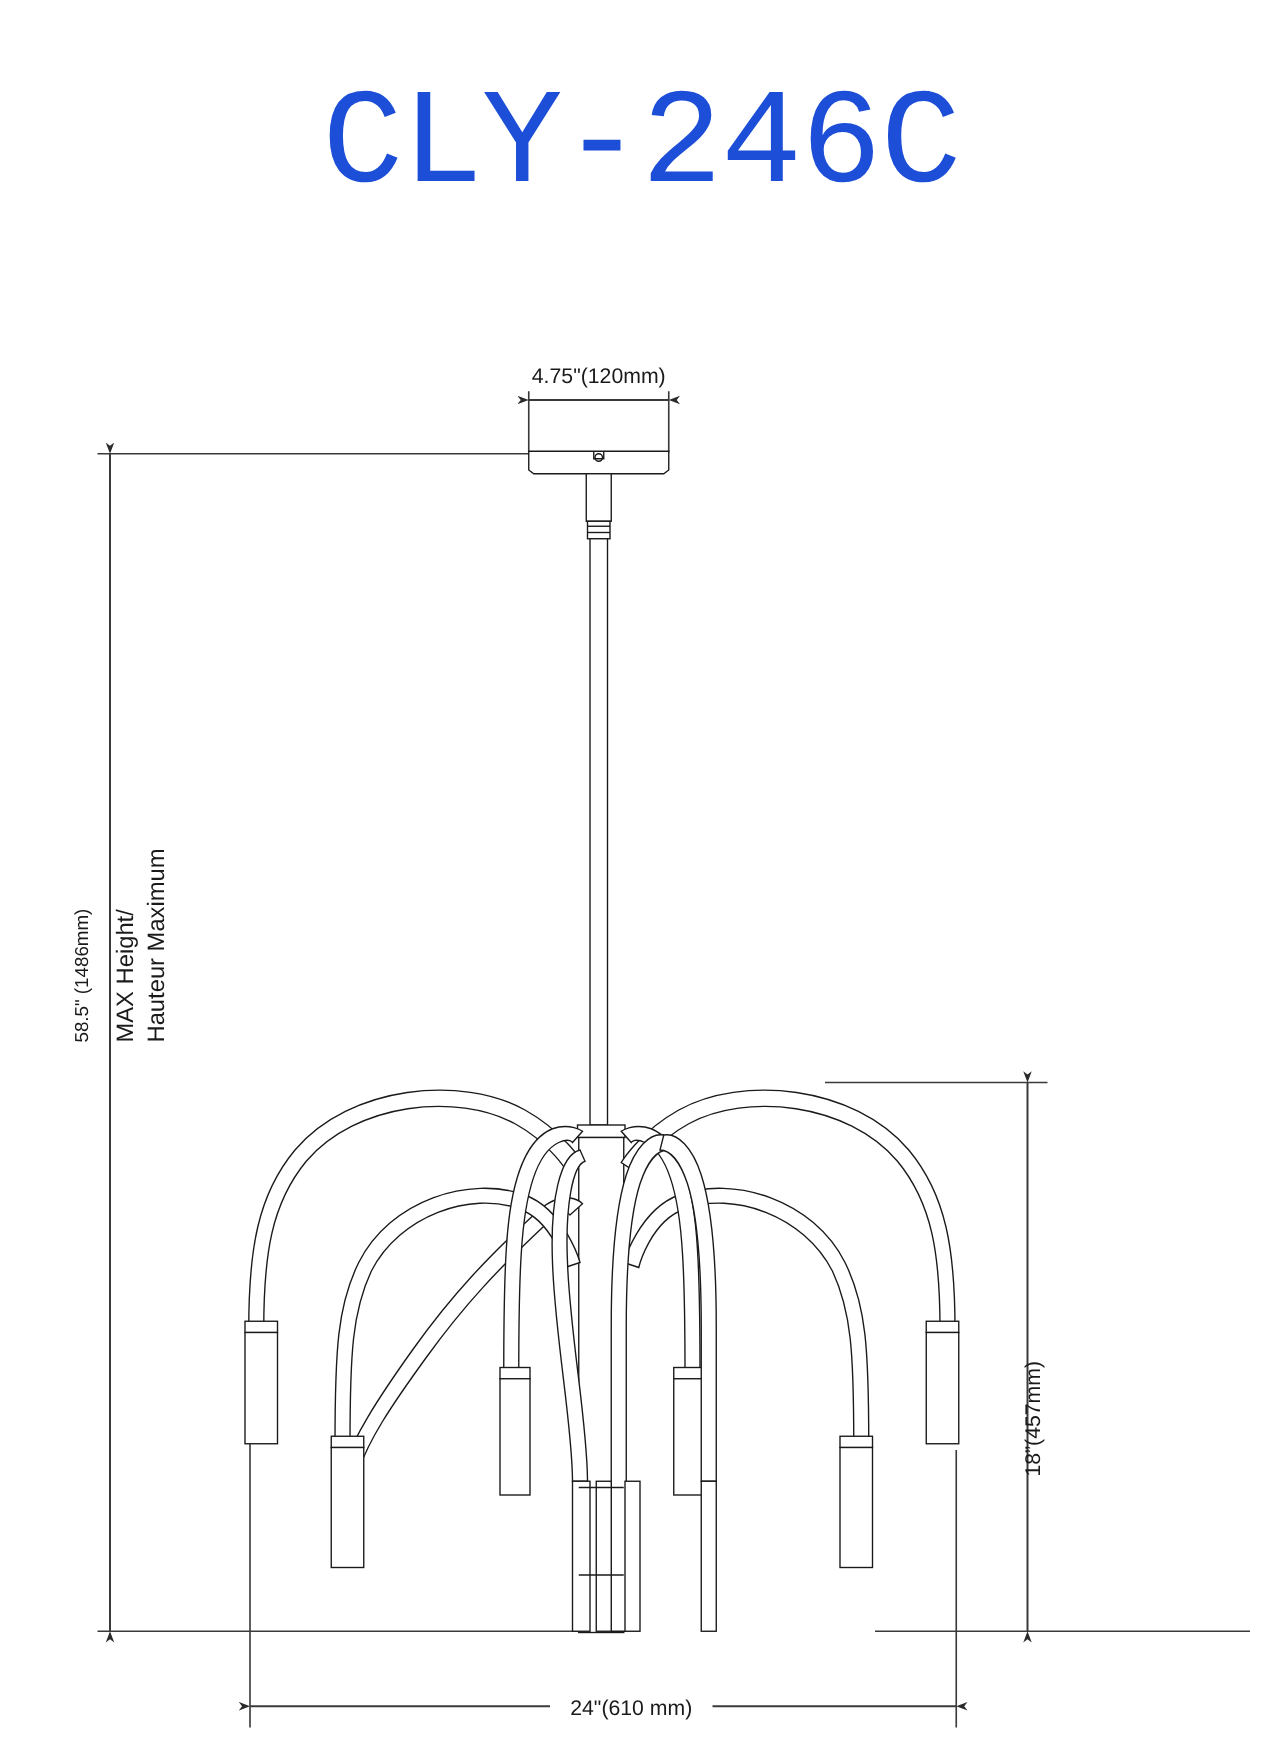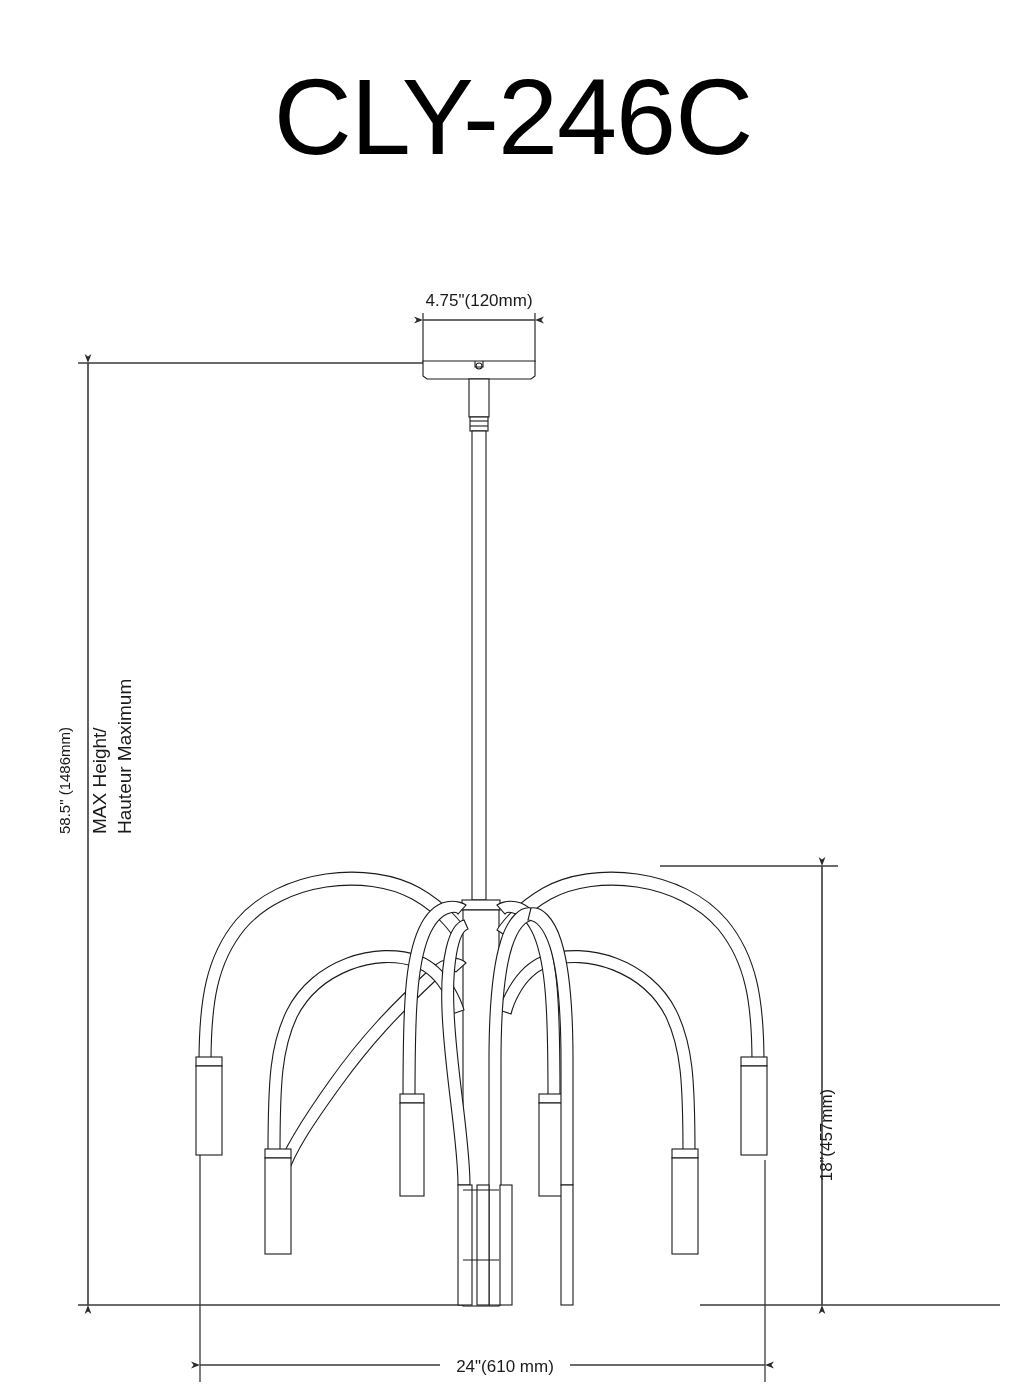--- a/index.html
+++ b/index.html
@@ -23,22 +23,22 @@
   }
   .page-title {
     position: absolute;
     left: 0;
     top: 58px;
     width: 1026px;
     text-align: center;
     font-size: 108px;
     letter-spacing: -1px;
     font-weight: 400;
-    color: #000000;
-    font-family: Liberation Sans, sans-serif;
+    color: #1d4ed8;
+    font-family: Liberation Mono, monospace;
     line-height: 1.1;
     user-select: none;
   }
   svg {
     display: block;
   }
   .outline {
     fill: none;
     stroke: #1a1a1a;
     stroke-width: 1.1;

